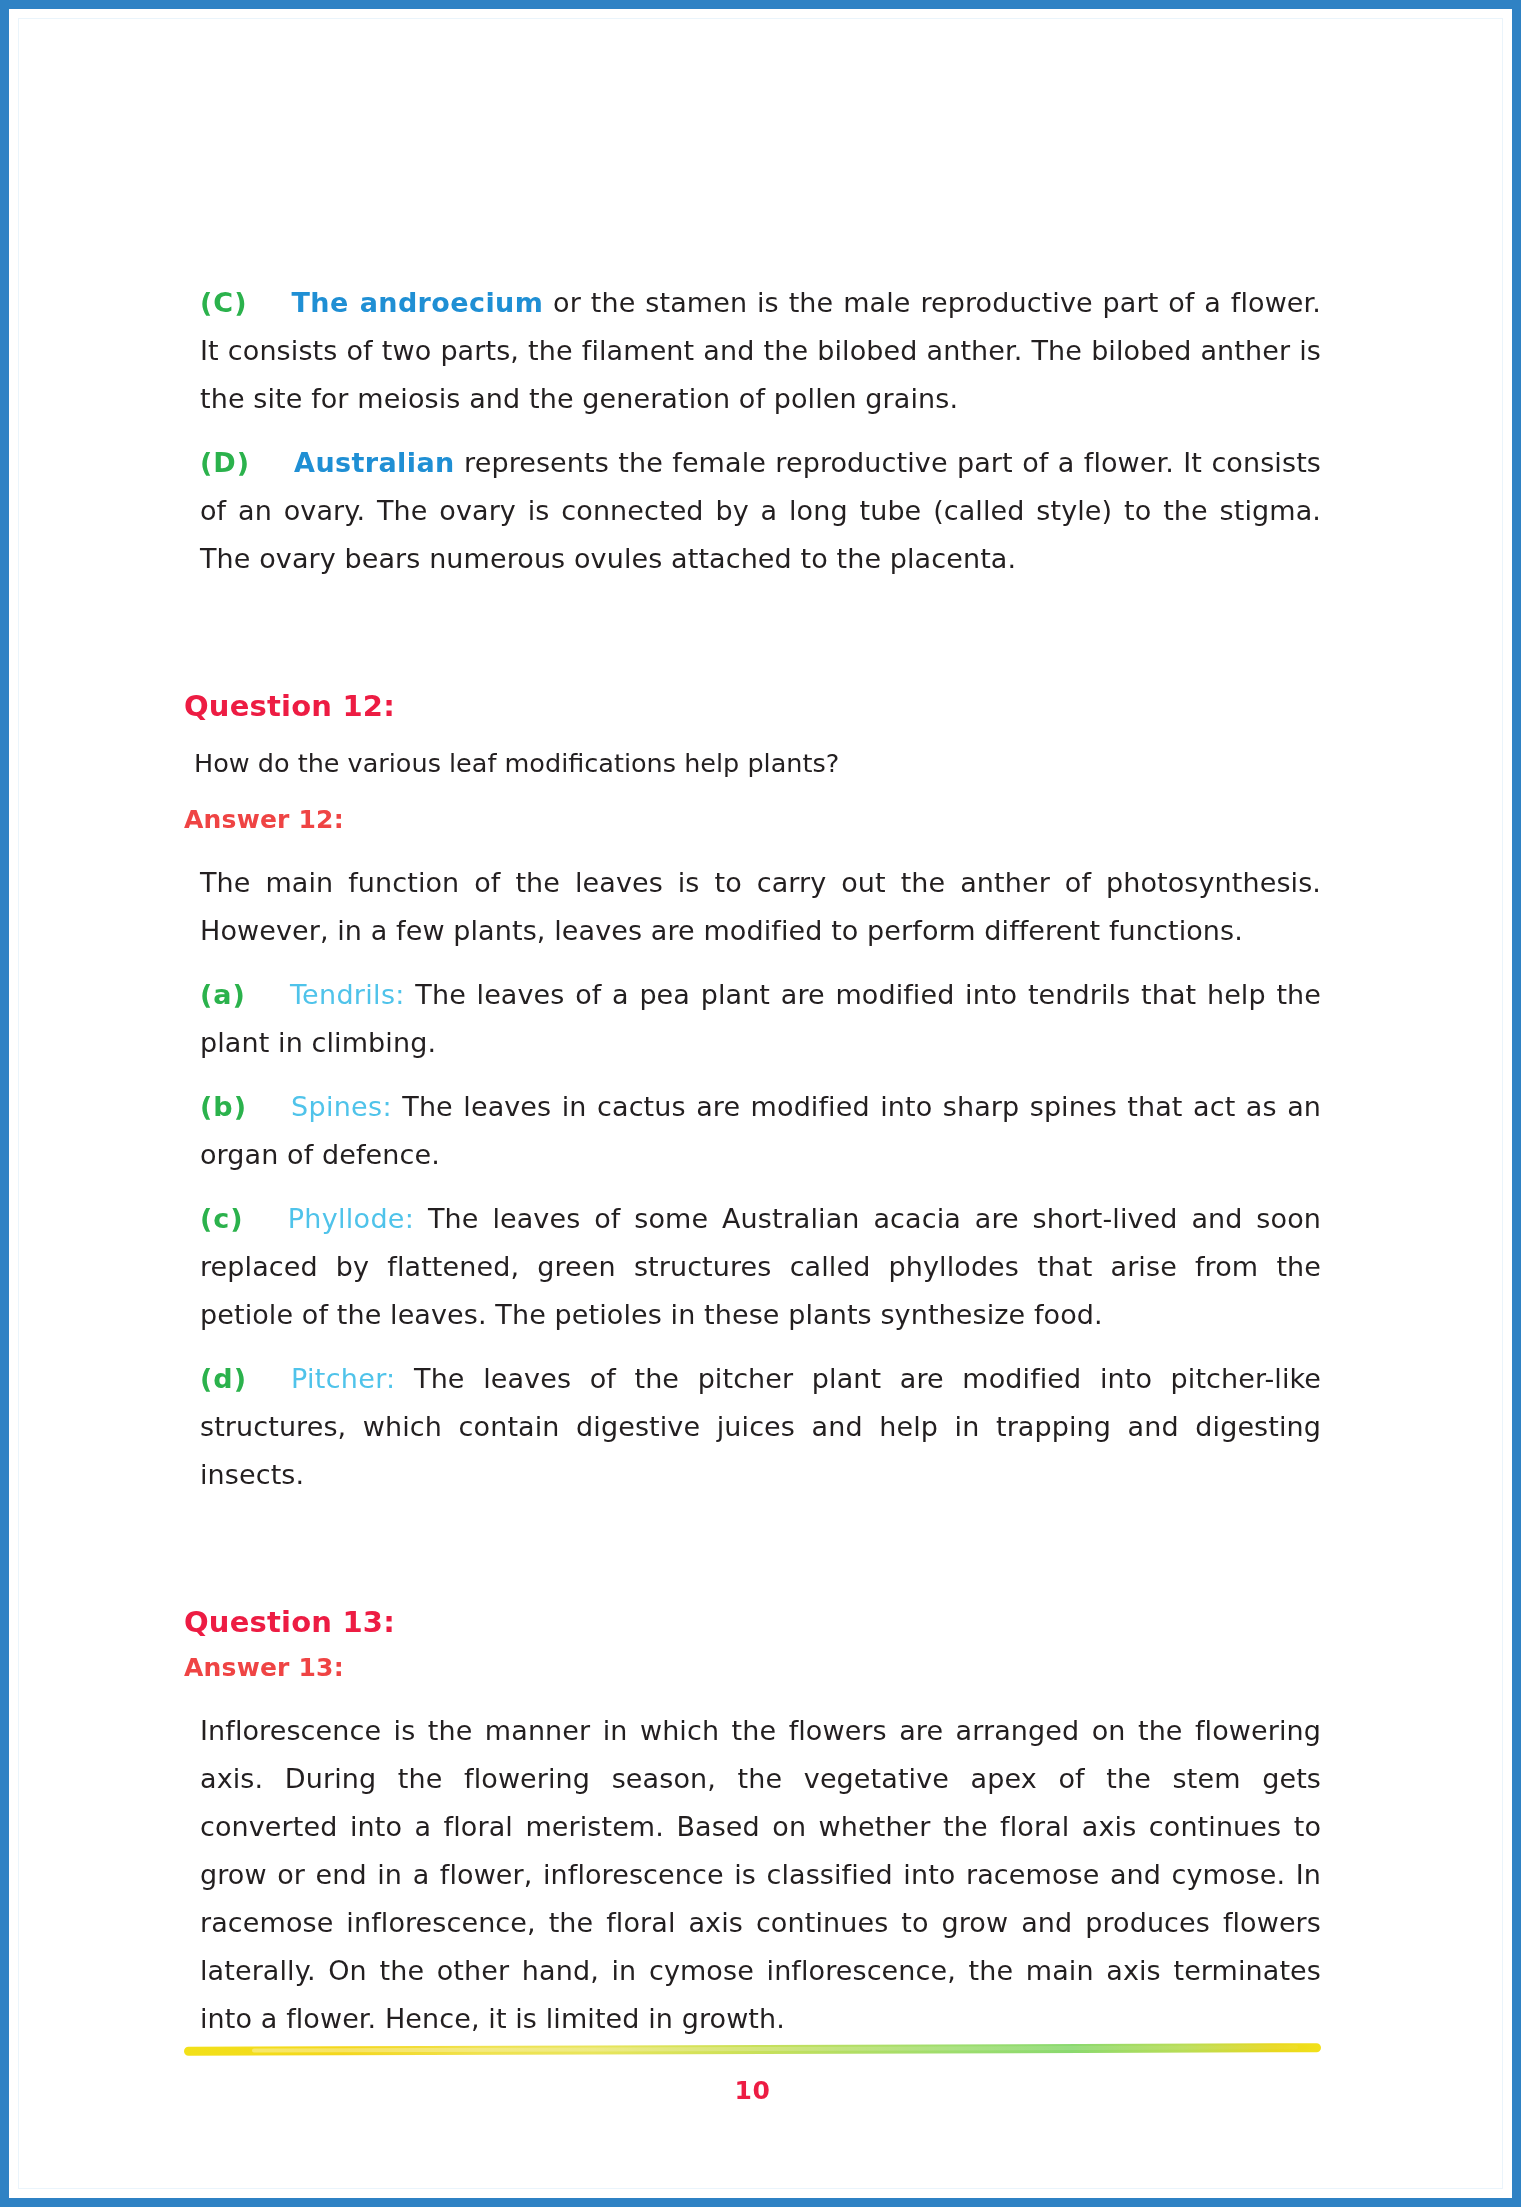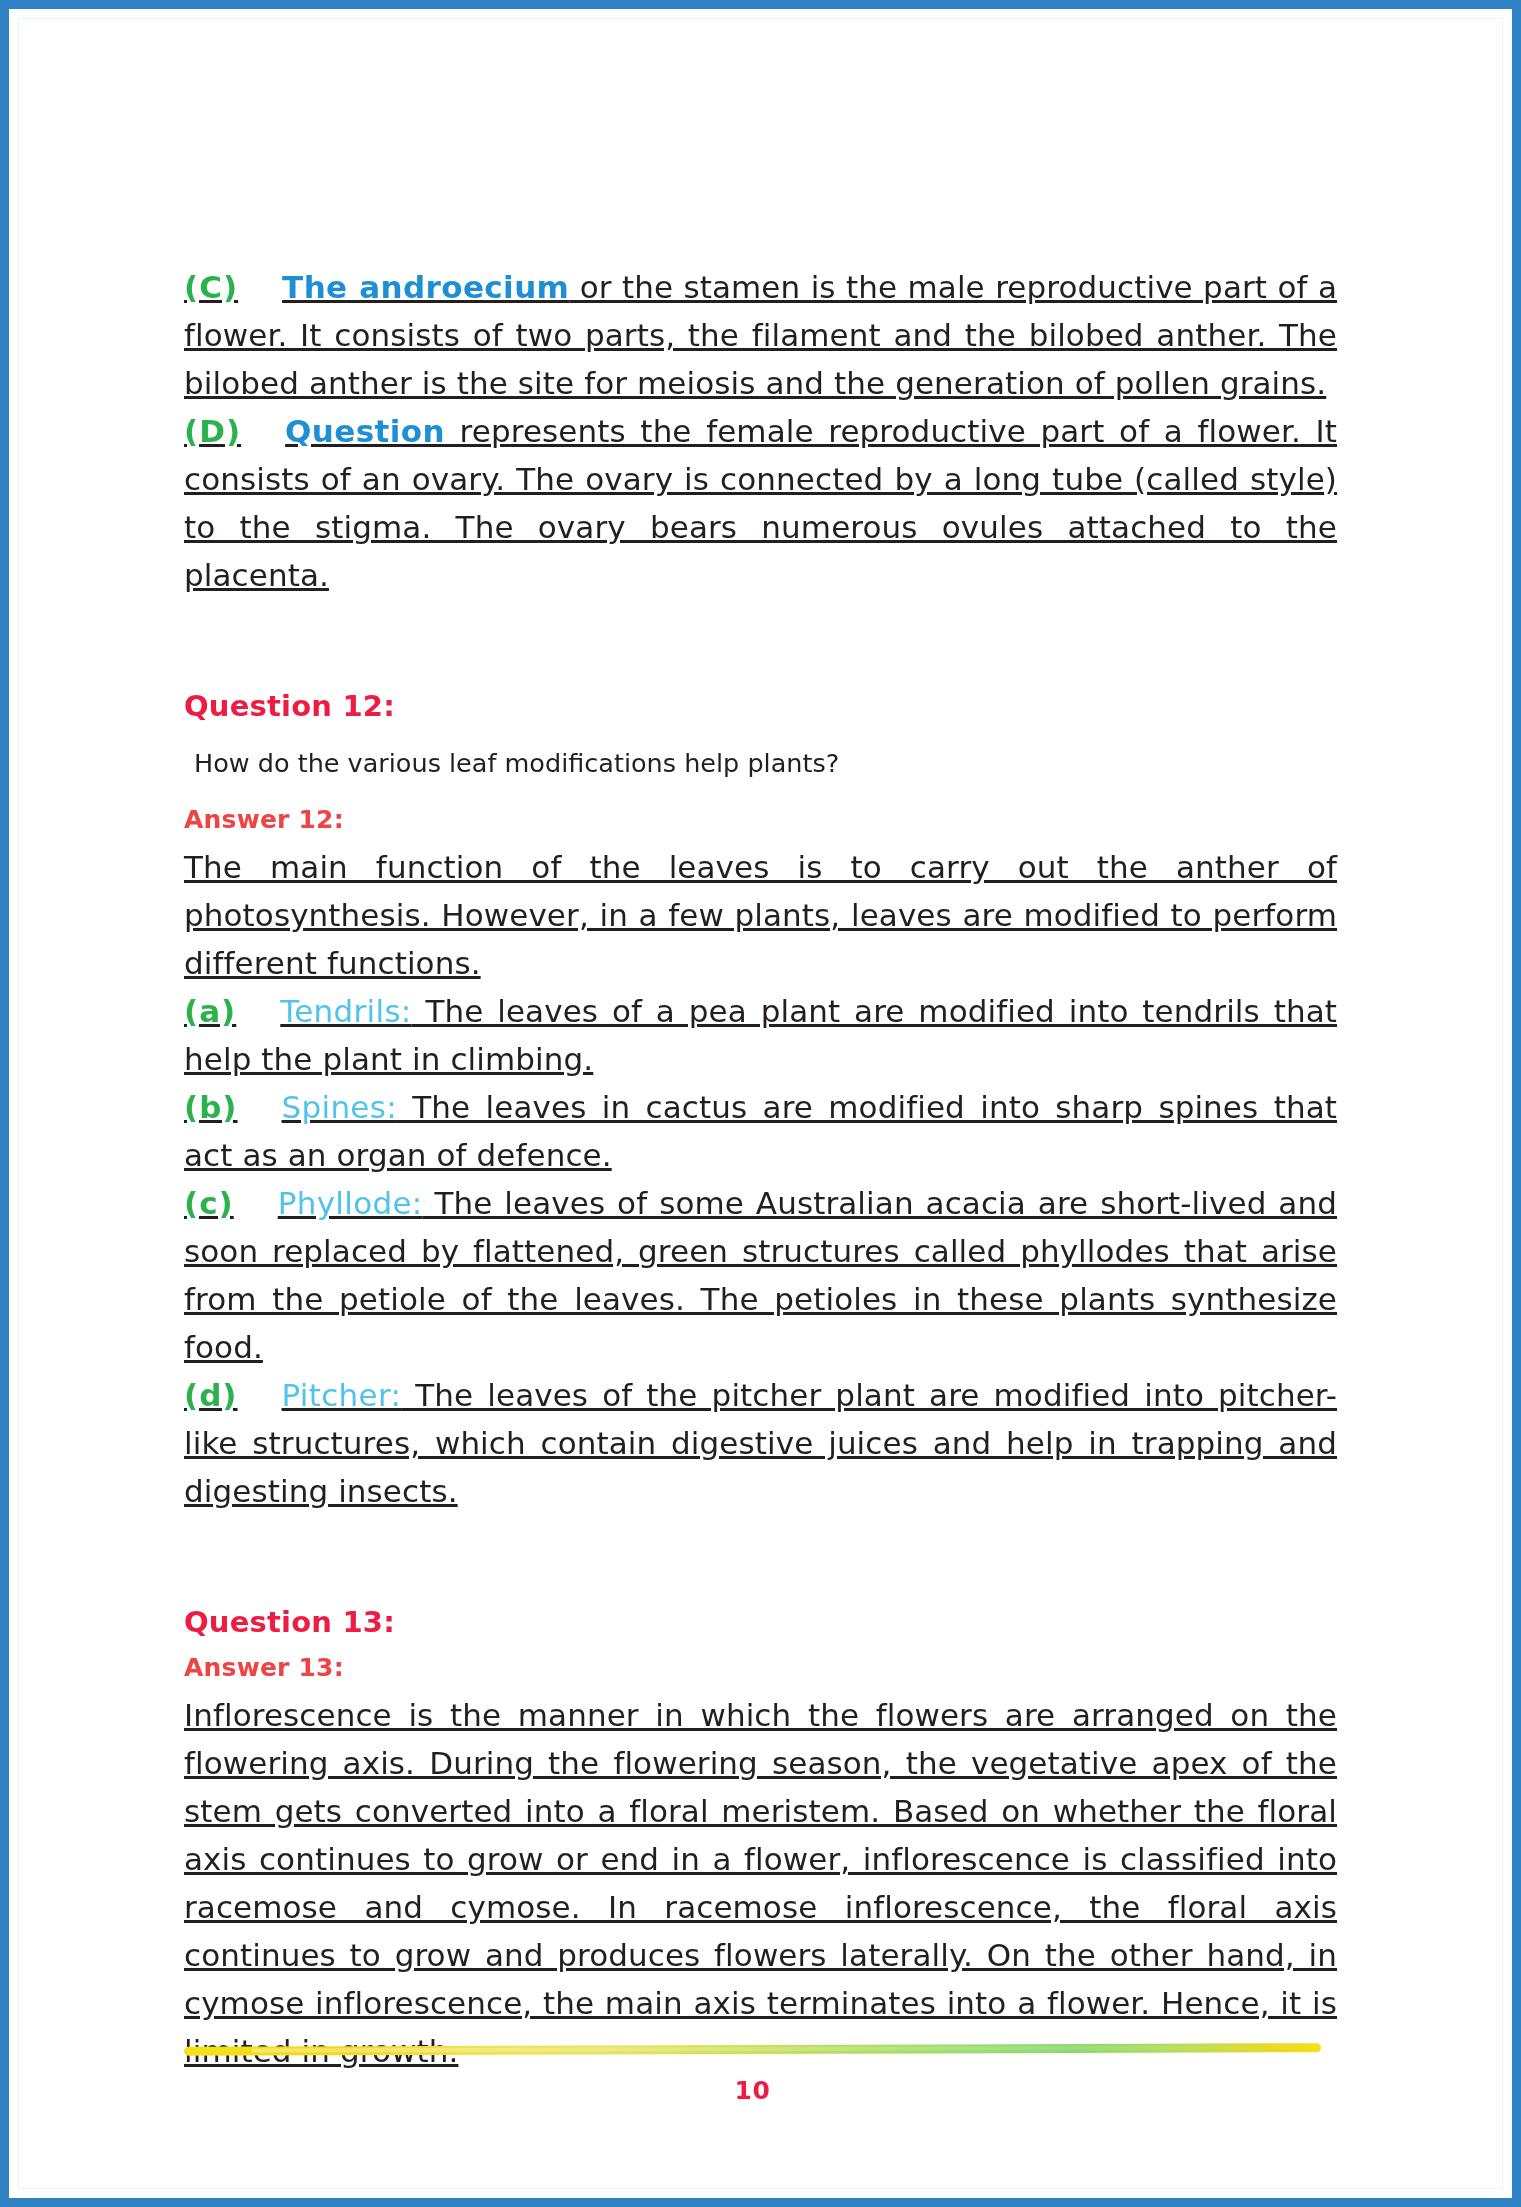--- a/index.html
+++ b/index.html
@@ -30,27 +30,26 @@
   }
   .content {
     position: absolute;
     left: 166px;
     right: 166px;
     top: 245px;
   }
 
   
   .para {
-    font-size: 31px;
+    font-size: 27px;
     line-height: 48px;
     color: #231f20;
     text-align: justify;
-    margin: 0;
+    margin: 16px;
     letter-spacing: 0.1px;
-    text-decoration: underline;
   }
 
   .lbl-green {
     color: #2bb24c;
     font-weight: bold;
     letter-spacing: 1px;
   }
   .lbl-blue-bold {
     color: #1f8fd4;
     font-weight: bold;
@@ -136,21 +135,21 @@
 </head>
 <body>
 
 <div class="page">
   <div class="page-inner">
 
     <div class="content">
 
       <p class="para"><span class="lbl-green">(C)</span><span class="gap-after-label"></span><span class="lbl-blue-bold">The androecium</span><span> or the stamen is the male reproductive part of a flower. It consists of two parts, the filament and the bilobed anther. The bilobed anther is the site for meiosis and the generation of pollen grains.</span></p>
 
-      <p class="para"><span class="lbl-green">(D)</span><span class="gap-after-label"></span><span class="lbl-blue-bold">Question</span><span> represents the female reproductive part of a flower. It consists of an ovary. The ovary is connected by a long tube (called style) to the stigma. The ovary bears numerous ovules attached to the placenta.</span></p>
+      <p class="para"><span class="lbl-green">(D)</span><span class="gap-after-label"></span><span class="lbl-blue-bold">Australian</span><span> represents the female reproductive part of a flower. It consists of an ovary. The ovary is connected by a long tube (called style) to the stigma. The ovary bears numerous ovules attached to the placenta.</span></p>
 
       <div class="block-gap-lg"></div>
 
       <p class="qhead">Question 12:</p>
       <p class="qtext">How do the various leaf modifications help plants?</p>
       <p class="ahead">Answer 12:</p>
       <p class="para">The main function of the leaves is to carry out the anther of photosynthesis. However, in a few plants, leaves are modified to perform different functions.</p>
 
       <p class="para"><span class="lbl-green">(a)</span><span class="gap-after-label"></span><span class="lbl-cyan">Tendrils:</span><span> The leaves of a pea plant are modified into tendrils that help the plant in climbing.</span></p>
 

